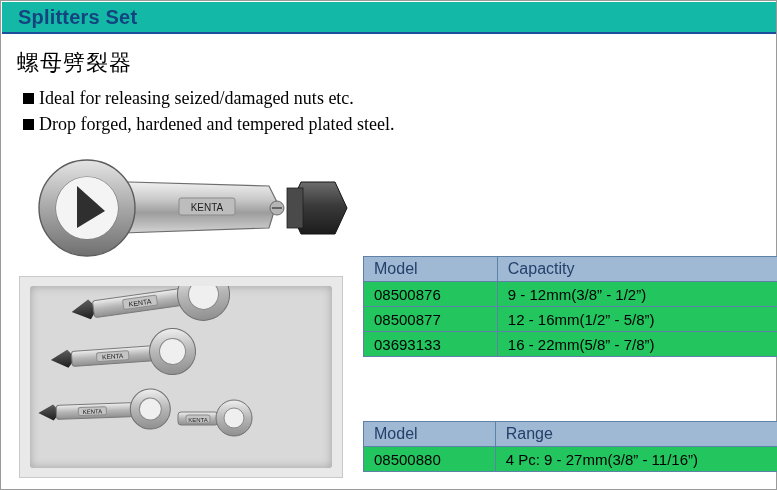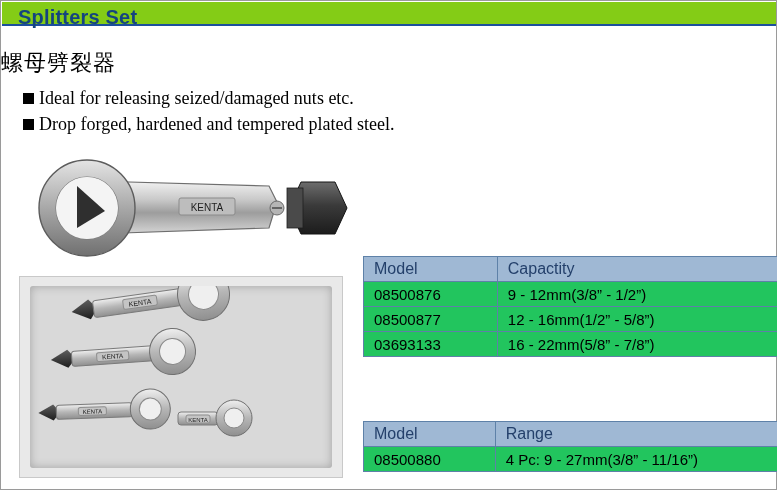--- a/index.html
+++ b/index.html
@@ -21,39 +21,39 @@
     border: 1px solid #9a9a9a;
     background: #ffffff;
   }
 
   
   .title-bar {
     position: absolute;
     left: 1px;
     top: 1px;
     width: 774px;
-    height: 24px;
-    background: #84cc16;
+    height: 32px;
+    background: #14b8a6;
     border-bottom: 2px solid #1c4f9c;
     box-sizing: border-box;
   }
   .title-bar .title {
     position: absolute;
     left: 16px;
     top: 4px;
     font-family: "Liberation Sans", sans-serif;
     font-weight: bold;
     font-size: 20px;
     color: #14447f;
     letter-spacing: 0.2px;
   }
 
   .cn-title {
     position: absolute;
-    left: 0;
+    left: 16px;
     top: 47px;
     font-family: "DejaVu Sans", sans-serif;
     font-size: 22px;
     color: #000000;
     letter-spacing: 1px;
   }
 
   .bullets {
     position: absolute;
     left: 22px;

